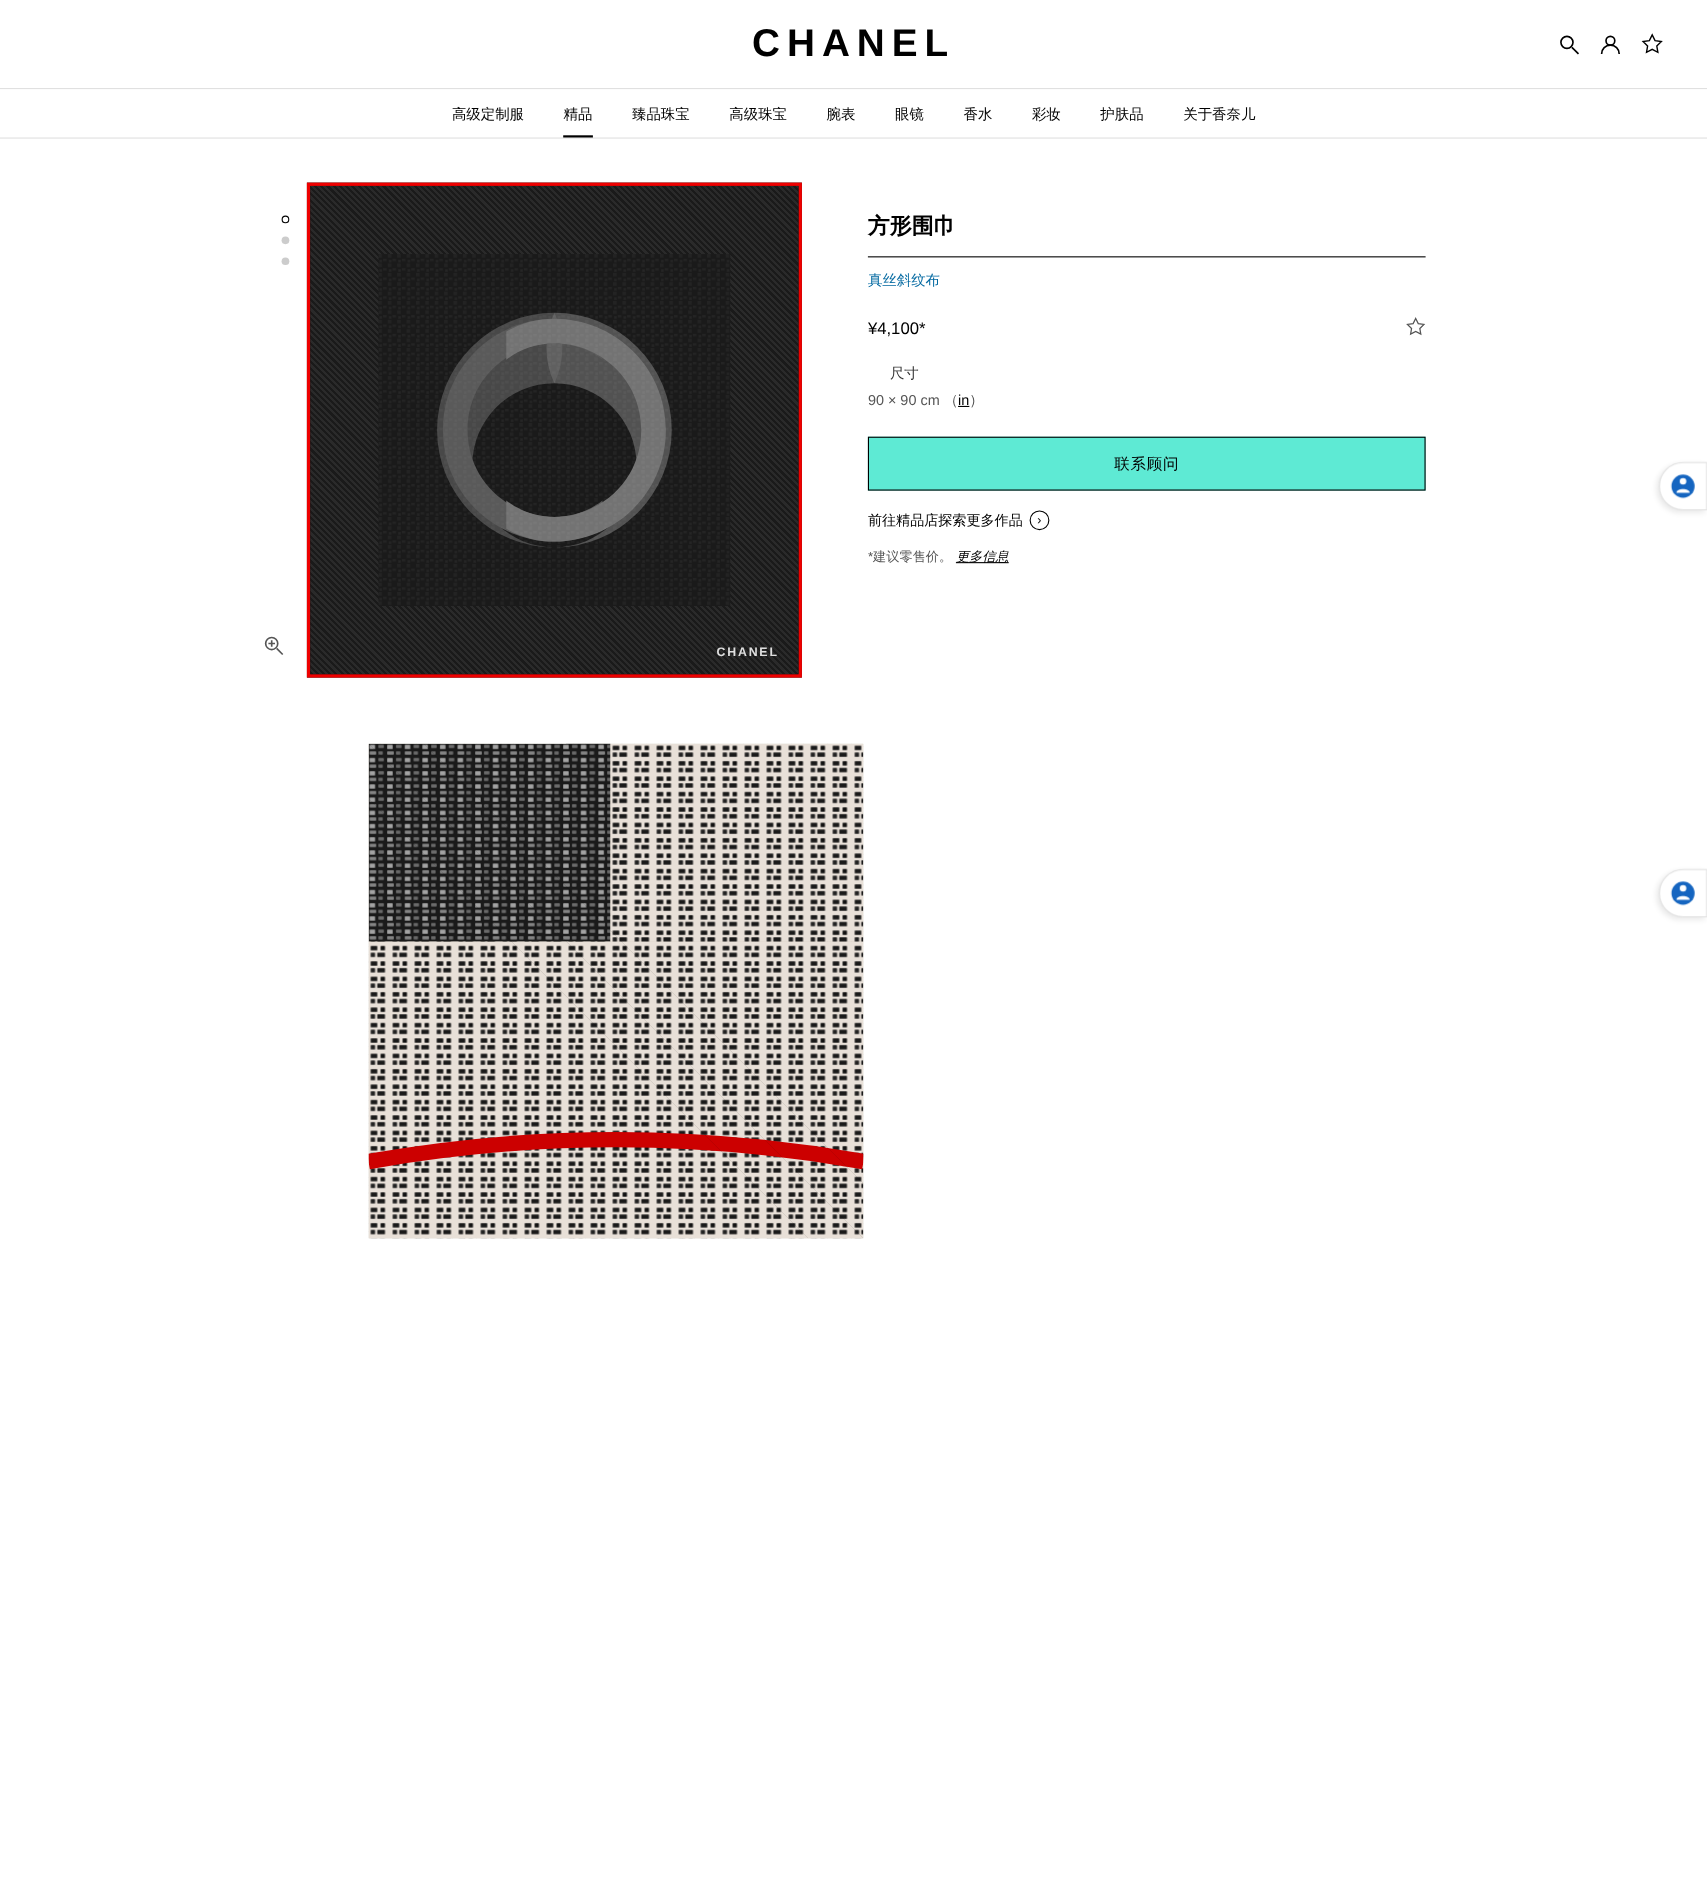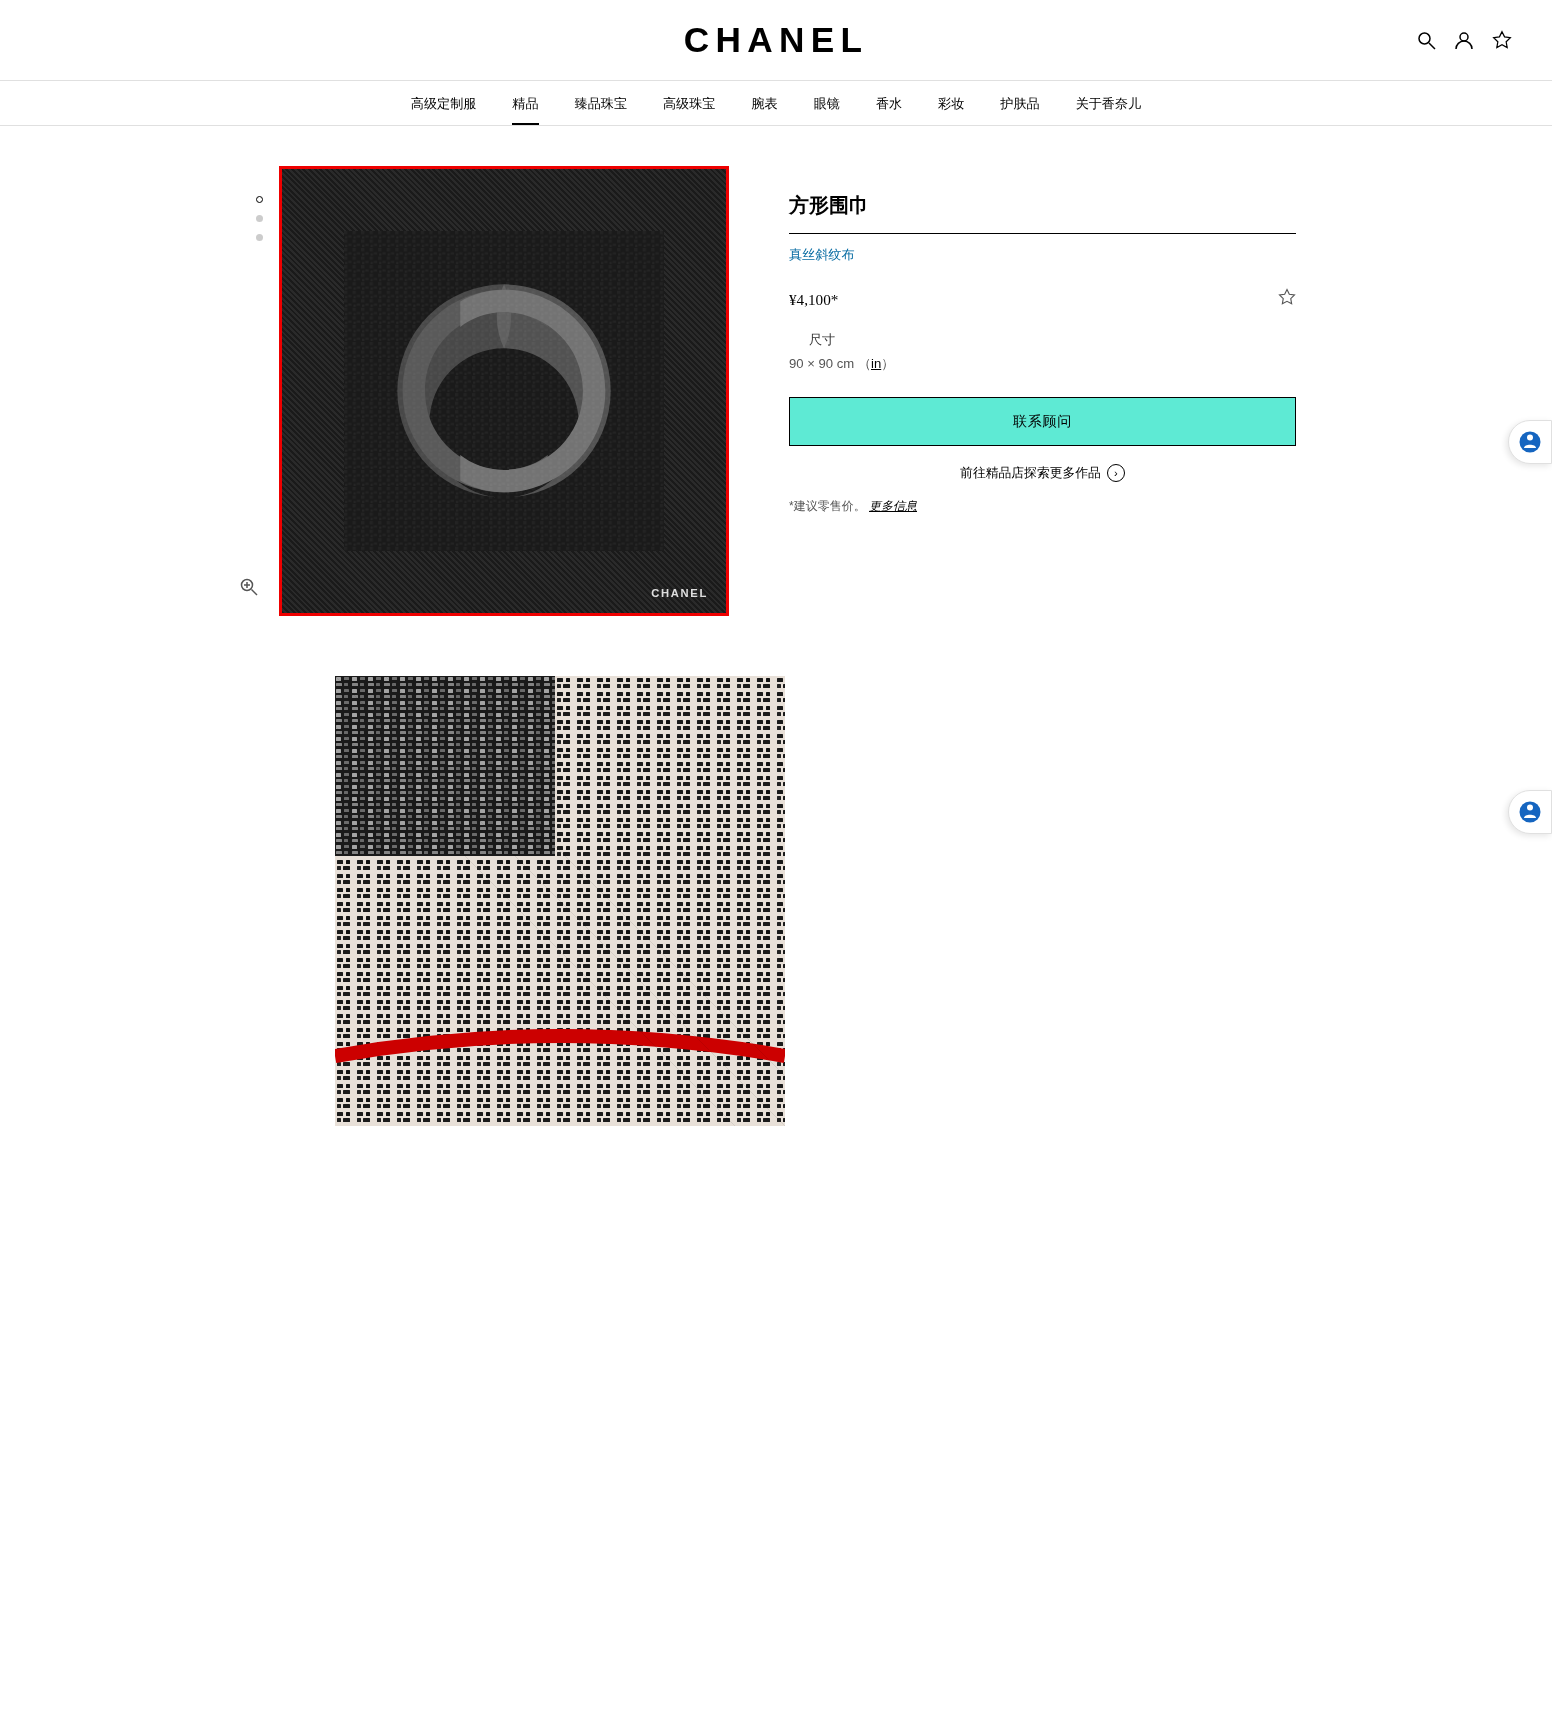--- a/index.html
+++ b/index.html
@@ -159,21 +159,20 @@
       font-size: 0.82rem;
       color: #0369a1;
       margin-top: 12px;
       margin-bottom: 24px;
     }
     .product-price-row {
       display: flex;
       justify-content: space-between;
       align-items: center;
       margin-bottom: 20px;
-      font-family: Liberation Serif, serif;
     }
     .product-price {
       font-size: 0.95rem;
       font-weight: 500;
     }
     .wishlist-icon {
       cursor: pointer;
       font-size: 1.1rem;
       color: #555;
     }
@@ -204,21 +203,20 @@
       letter-spacing: 0.05em;
       margin-bottom: 18px;
     }
     .store-link {
       font-size: 0.8rem;
       display: flex;
       align-items: center;
       gap: 6px;
       margin-bottom: 16px;
       cursor: pointer;
-      justify-content: center;
     }
     .store-link-circle {
       width: 18px;
       height: 18px;
       border-radius: 50%;
       border: 1px solid #000;
       display: flex;
       align-items: center;
       justify-content: center;
       font-size: 0.7rem;

